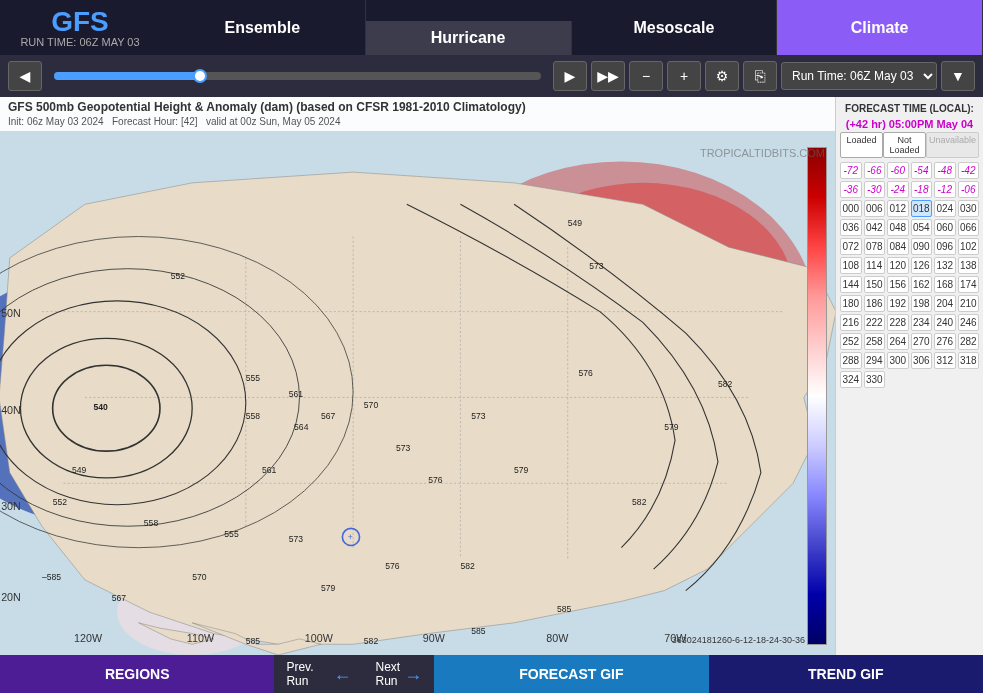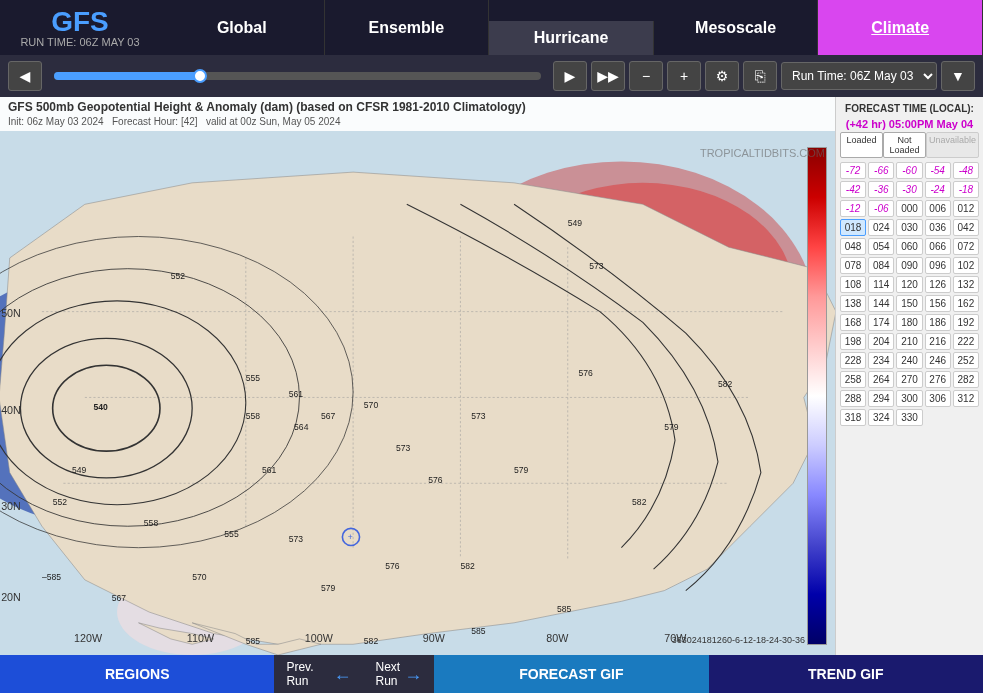--- a/index.html
+++ b/index.html
@@ -38,23 +38,22 @@
       align-items: center;
       justify-content: center;
       color: #fff;
       font-size: 16px;
       font-weight: bold;
       cursor: pointer;
       border-right: 1px solid #333;
     }
     .nav-tab.active { background: rgba(255,255,255,0.15); margin-top: 21px; }
     #climate-tab {
-      background: #d946ef;
-      color: #fff;
-      text-decoration: underline;
+      background: #8b5cf6;
+      color: #fff;
     }
 
     
     #toolbar {
       display: flex;
       align-items: center;
       background: #2c2c3e;
       height: 42px;
       padding: 0 8px;
       gap: 4px;
@@ -231,21 +230,21 @@
       border: 1px solid #ccc;
       border-radius: 2px;
       cursor: pointer;
     }
     .status-loaded { background: #fff; color: #333; border-color: #aaa; }
     .status-not-loaded { background: #fff; color: #333; border-color: #aaa; }
     .status-unavailable { background: #e8e8e8; color: #aaa; border-color: #ccc; }
 
     #time-grid {
       display: grid;
-      grid-template-columns: repeat(5, 1fr);
+      grid-template-columns: repeat(6, 1fr);
       gap: 2px;
     }
     .time-cell {
       background: #fff;
       border: 1px solid #ccc;
       border-radius: 2px;
       text-align: center;
       padding: 2px 0;
       font-size: 10px;
       cursor: pointer;
@@ -265,21 +264,21 @@
       flex: 1;
       height: 100%;
       display: flex;
       align-items: center;
       justify-content: center;
       color: #fff;
       font-size: 14px;
       font-weight: bold;
       cursor: pointer;
     }
-    #regions-btn { background: #1d4ed8; }
+    #regions-btn { background: #4c1d95; }
     #prev-run-area {
       display: flex;
       align-items: center;
       justify-content: center;
       gap: 20px;
       padding: 0 12px;
       color: #fff;
       font-size: 12px;
       cursor: pointer;
     }
@@ -299,21 +298,20 @@
   </style>
 </head>
 <body>
 
 <div id="header">
   <div id="logo-area">
     <div id="logo-gfs">GFS</div>
     <div id="logo-runtime">RUN TIME: 06Z MAY 03</div>
   </div>
   <div id="nav-tabs">
-    <div class="nav-tab">Global</div>
     <div class="nav-tab">Ensemble</div>
     <div class="nav-tab active">Hurricane</div>
     <div class="nav-tab">Mesoscale</div>
     <div class="nav-tab" id="climate-tab">Climate</div>
   </div>
 </div>
 
 <div id="toolbar">
   <div class="ctrl-btn">◀</div>
   <div id="progress-bar-container">

